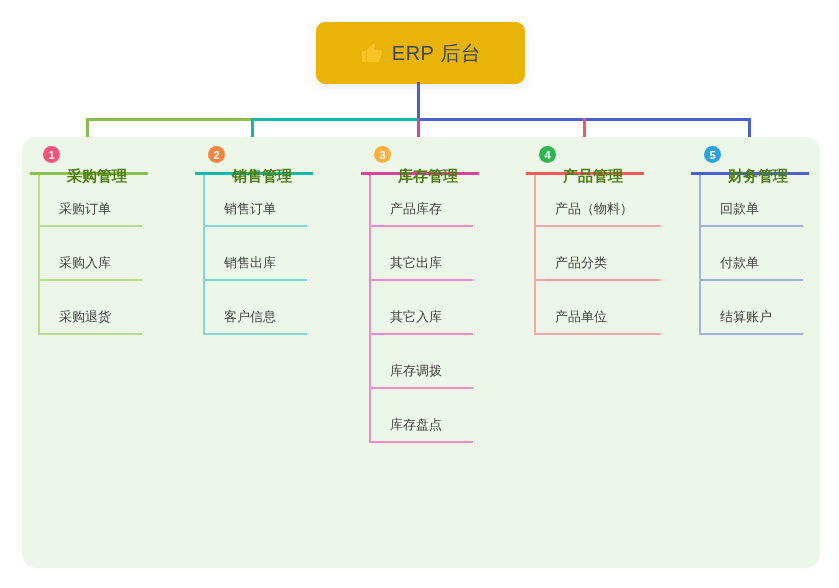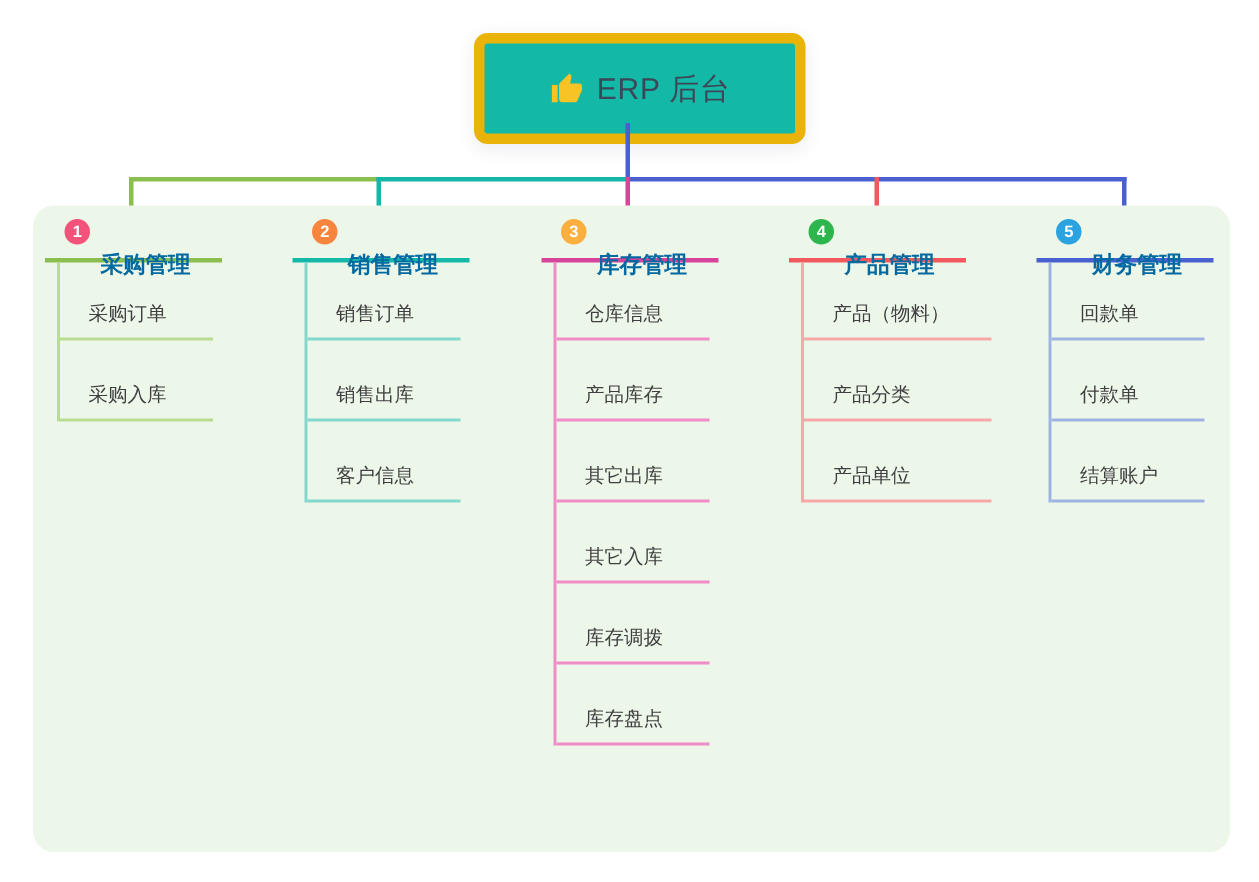--- a/index.html
+++ b/index.html
@@ -1,39 +1,39 @@
 <!DOCTYPE html>
 <html><head>
 <meta charset="utf-8">
 <style>
   html,body{margin:0;padding:0;background:#ffffff;font-family:"Liberation Sans","DejaVu Sans",sans-serif;}
   #stage{position:relative;width:839px;height:588px;background:#ffffff;overflow:hidden;}
 
   
-  .root-card{position:absolute;left:316px;top:22px;width:207px;height:60px;background:#14b8a6;
-    border:7px solid #eab308;border-radius:9px;box-shadow:0 3px 12px rgba(60,70,90,.10);
+  .root-card{position:absolute;left:316px;top:22px;width:207px;height:60px;background:#eab308;
+    border:1px solid #eab308;border-radius:9px;box-shadow:0 3px 12px rgba(60,70,90,.10);
     display:flex;align-items:center;justify-content:center;gap:9px;}
   .root-card .label{font-size:20px;font-weight:500;color:#3c4858;letter-spacing:.5px;}
   .thumb-icon{width:23px;height:23px;display:block;}
 
   
   .seg{position:absolute;height:3px;top:118px;}
   .drop{position:absolute;width:3px;top:118px;height:26px;}
   .root-stem{position:absolute;width:3px;left:417px;top:82px;height:37px;}
 
   
   .panel{position:absolute;left:22px;top:137px;width:798px;height:431px;border-radius:14px;}
 
   
   .branch{position:absolute;top:137px;width:150px;}
   .branch-title{width:118px;height:38px;border-bottom:3px solid var(--line);
     display:flex;align-items:center;gap:7px;padding-left:13px;box-sizing:border-box;}
   .badge{width:17px;height:17px;border-radius:50%;background:var(--badge);color:#ffffff;
     font-size:11px;font-weight:700;display:flex;align-items:center;justify-content:center;flex:0 0 17px;}
-  .branch-title .t{font-size:15px;font-weight:600;color:#0369a1;white-space:nowrap;margin-top:43px;}
+  .branch-title .t{font-size:15px;font-weight:600;color:#4d7c0f;white-space:nowrap;margin-top:43px;}
   .items{margin-left:8px;border-left:2px solid var(--light);width:max-content;}
   .item{height:54px;box-sizing:border-box;display:flex;align-items:flex-end;
     padding:0 28px 7px 19px;border-bottom:2px solid var(--light);
     font-size:13px;color:#3f3f3f;white-space:nowrap;min-width:102px;}
   .item:first-child{height:52px;}
 </style>
 </head>
 <body>
 
 <div id="stage">
@@ -58,20 +58,21 @@
   <div class="panel" style="background: rgb(236, 247, 234);"></div>
 
   <div class="branch" style="left: 30px; --line: #8abf4f; --light: #b9dc95; --badge: #f3537b;">
     <div class="branch-title">
       <span class="badge">1</span>
       <span class="t">采购管理</span>
     </div>
     <div class="items">
         <div class="item">采购订单</div>
         <div class="item">采购入库</div>
+        <div class="item">采购退货</div>
       </div>
   </div>
 
   <div class="branch" style="left: 195px; --line: #14b8a8; --light: #83d8cd; --badge: #f8853d;">
     <div class="branch-title">
       <span class="badge">2</span>
       <span class="t">销售管理</span>
     </div>
     <div class="items">
         <div class="item">销售订单</div>
@@ -79,21 +80,20 @@
         <div class="item">客户信息</div>
       </div>
   </div>
 
   <div class="branch" style="left: 361px; --line: #d8449c; --light: #f08cc6; --badge: #fbaf3f;">
     <div class="branch-title">
       <span class="badge">3</span>
       <span class="t">库存管理</span>
     </div>
     <div class="items">
-        <div class="item">仓库信息</div>
         <div class="item">产品库存</div>
         <div class="item">其它出库</div>
         <div class="item">其它入库</div>
         <div class="item">库存调拨</div>
         <div class="item">库存盘点</div>
       </div>
   </div>
 
   <div class="branch" style="left: 526px; --line: #f2595f; --light: #f9a8a8; --badge: #2db54e;">
     <div class="branch-title">

